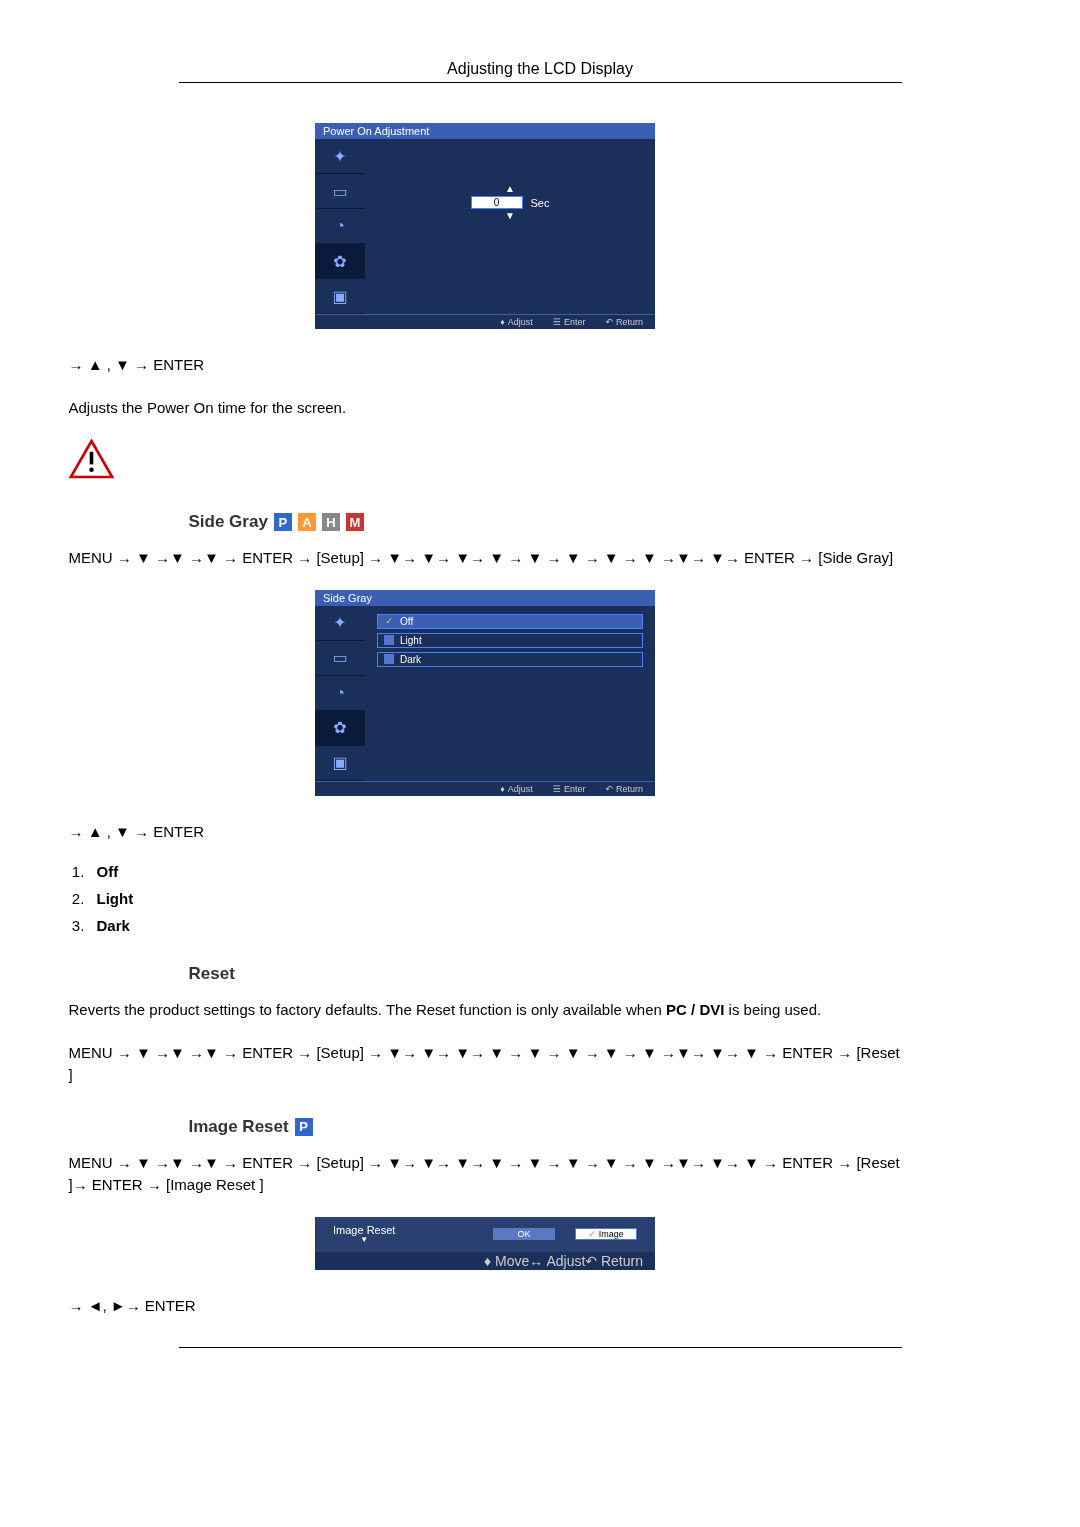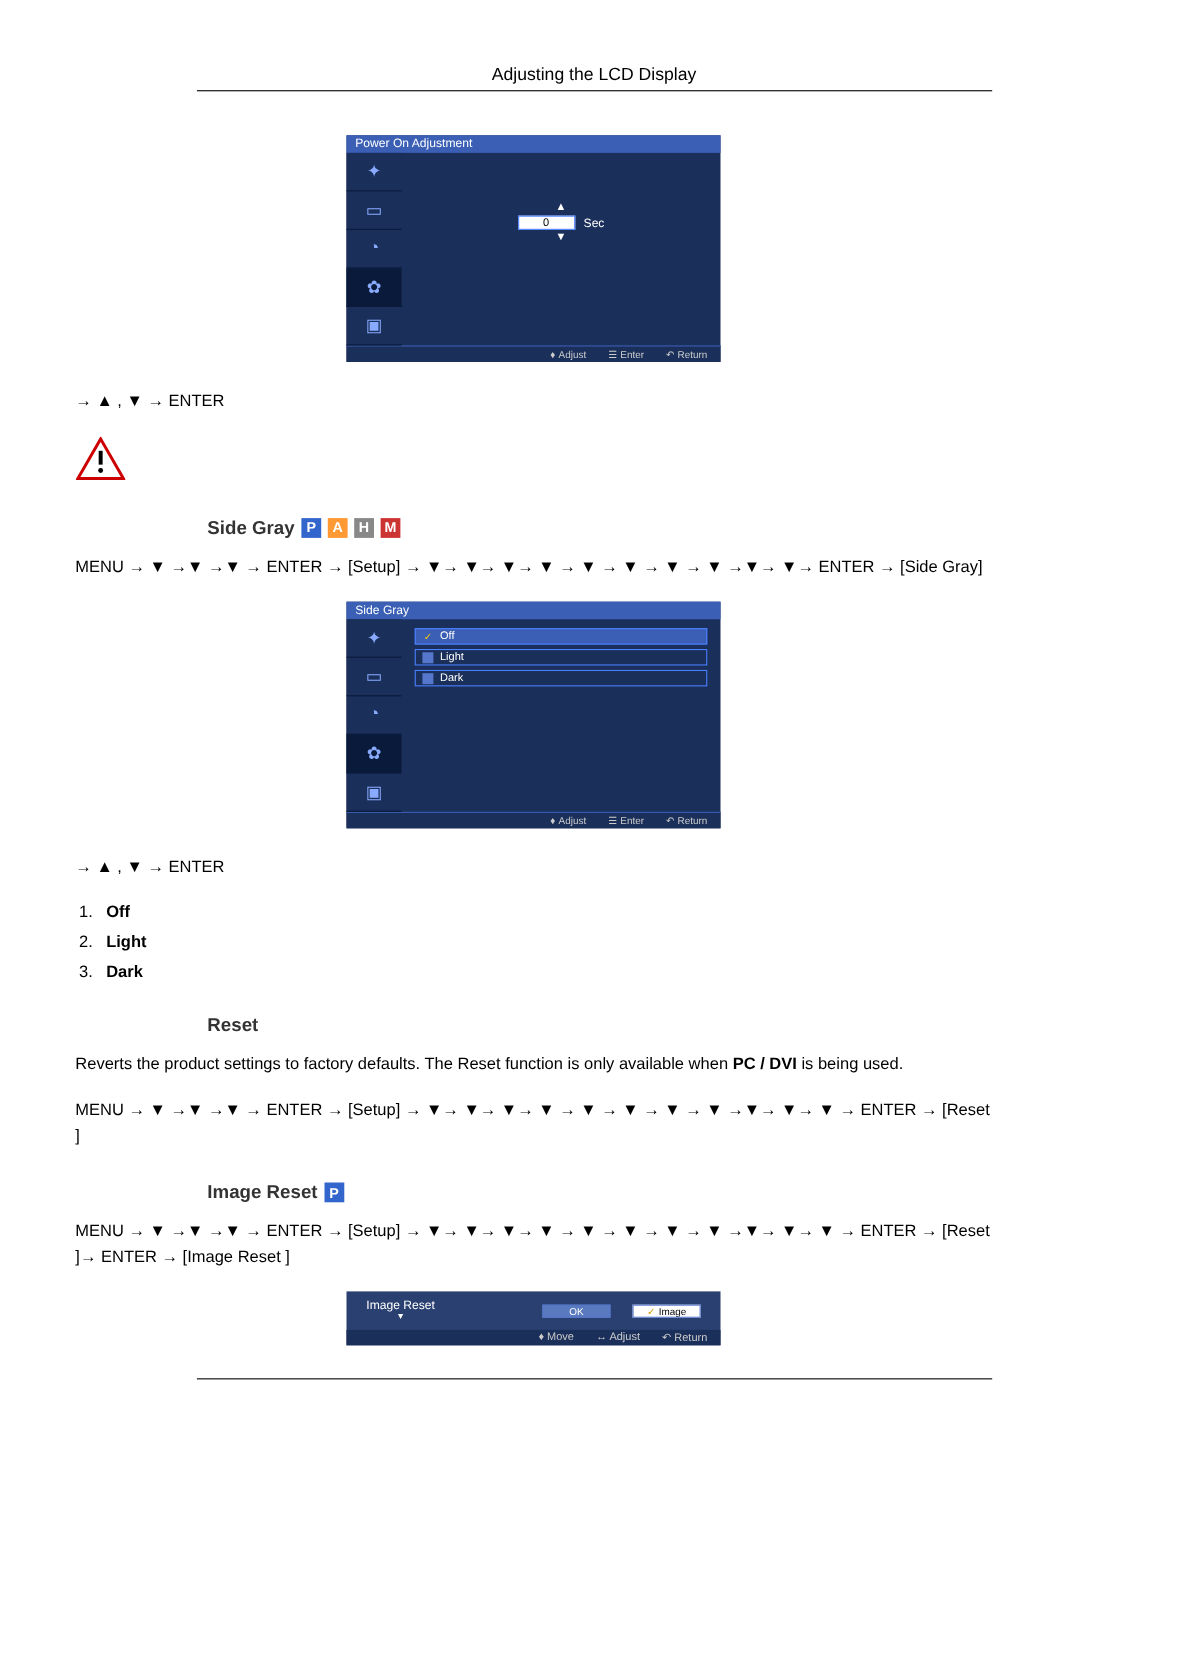--- a/index.html
+++ b/index.html
@@ -237,23 +237,22 @@
   justify-content: center;
 }
 .osd-ir-btn.cancel .chk {
   color: #cc9900;
   font-size: 9px;
 }
 .osd-ir-footer {
   background: #1a2f5a;
   display: flex;
   justify-content: flex-end;
-  gap: 20px;
   padding: 1px 12px;
-  font-size: 10px;
+  font-size: 14px;
   color: #ccc;
   text-align: right;
 }
 </style>
 </head>
 <body>
 
 <div class="page">
 
   <div class="header-title">Adjusting the LCD Display</div>
@@ -291,20 +290,21 @@
             <span>Enter</span>
           </span>
         <span>
             <span>↶</span> 
             <span>Return</span>
           </span>
       </div>
     </div>
 
     <p class="text-line">→ ▲ , ▼ → ENTER</p>
+    <p class="text-line">Adjusts the Power On time for the screen.</p>
 
     <div class="caution-icon">
       <svg viewBox="0 0 50 44">
         <polygon points="25,2 48,42 2,42" fill="none" stroke="#cc0000" stroke-width="3"></polygon>
         <rect x="23" y="14" width="4" height="14" fill="#000"></rect>
         <circle cx="25" cy="34" r="2.5" fill="#000"></circle>
       </svg>
     </div>
   </div>
 
@@ -402,17 +402,18 @@
           </div>
         </div>
       </div>
       <div class="osd-ir-footer">
         <span><span>♦</span> <span>Move</span></span>
         <span><span>↔</span> <span>Adjust</span></span>
         <span><span>↶</span> <span>Return</span></span>
       </div>
     </div>
 
+    <p class="text-line">→ ◄, ►→ ENTER</p>
   </div>
 
   <hr class="hr-bottom">
 
 </div>
 
 </body></html>

